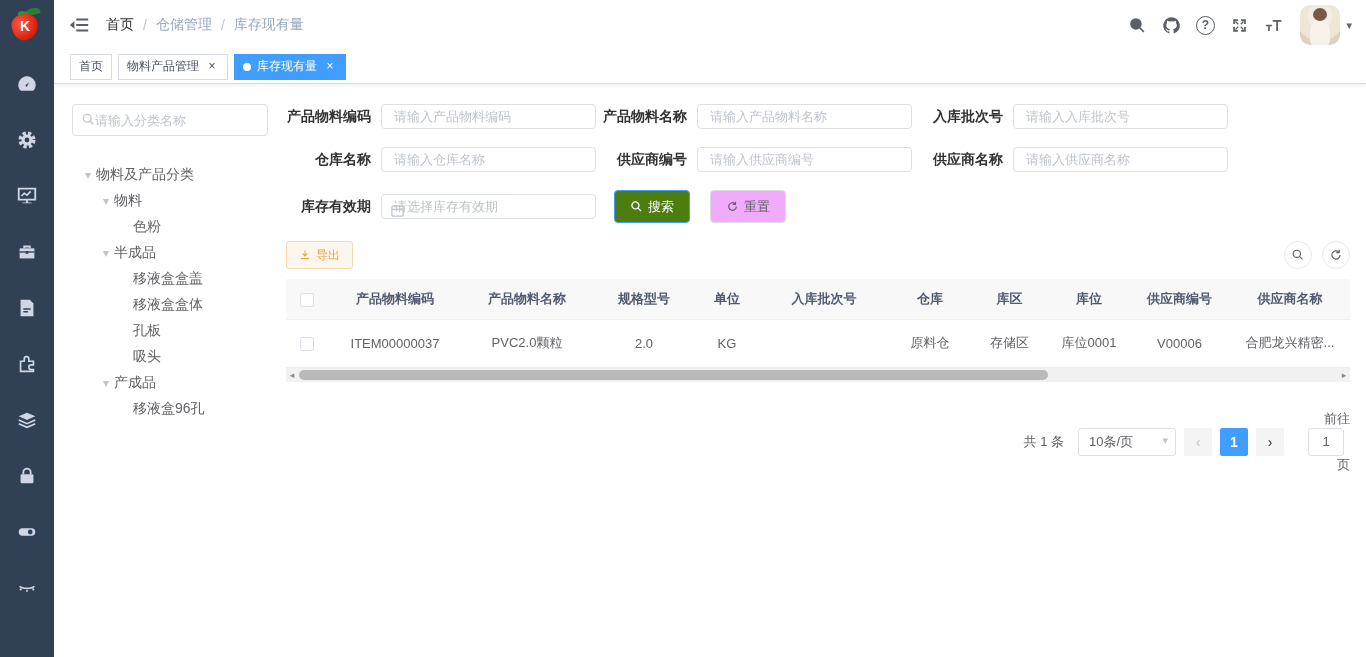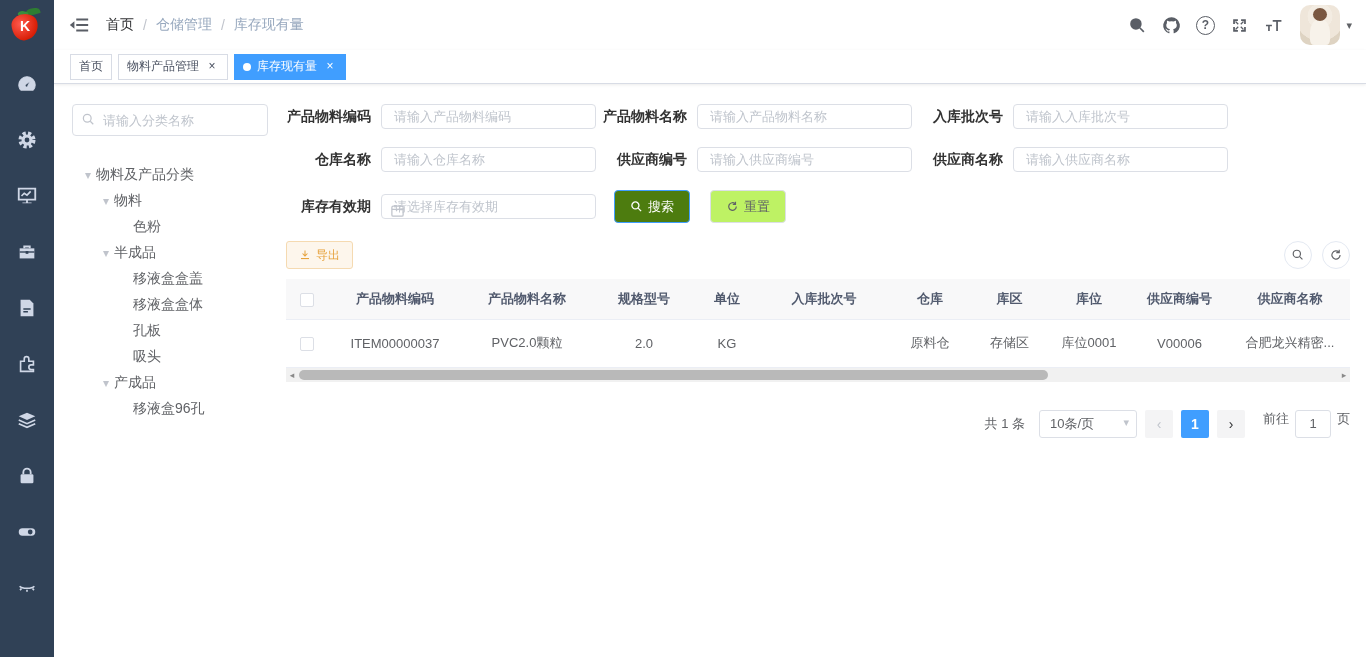--- a/index.html
+++ b/index.html
@@ -48,21 +48,21 @@
   .tag.active { background:#409eff; border-color:#409eff; color:#fff; }
   .tag.active .dot { display:inline-block; }
   .tag .tclose { margin-left:6px; font-size:12px; width:14px; height:14px; line-height:13px; text-align:center; border-radius:50%; }
 
   
   .content { flex:1; display:flex; background:#fff; padding:20px 16px 0 18px; min-height:0; }
 
   
   .tree-panel { width:198px; flex-shrink:0; margin-right:16px; }
   .tree-search { position:relative; width:196px; }
-  .tree-search input { width:196px; height:32px; border:1px solid #dcdfe6; border-radius:4px; padding:0 10px 0 30px; font-size:13px; color:#606266; outline:none; }
+  .tree-search input { width:196px; height:32px; border:1px solid #dcdfe6; border-radius:4px; padding:0 10px 0 22px; font-size:13px; color:#606266; outline:none; }
   .tree-search input::placeholder { color:#bfc4cc; }
   .tree-search .mag { position:absolute; left:9px; top:8px; width:15px; height:15px; }
   .tree-search .mag svg { width:15px; height:15px; stroke:#c0c4cc; fill:none; }
   .tree { margin-top:26px; font-size:14px; color:#606266; }
   .tree-node { height:26px; display:flex; align-items:center; cursor:pointer; }
   .tree-node .caret { width:16px; color:#c0c4cc; font-size:12px; text-align:center; flex-shrink:0; }
   .lv0 { padding-left:8px; } .lv1 { padding-left:26px; } .lv2 { padding-left:61px; }
 
   
   .panel { flex:1; min-width:0; }
@@ -70,21 +70,21 @@
   
   .f-row { display:flex; align-items:center; margin-bottom:18px; column-gap:6px; }
   .f-group { display:flex; align-items:center; }
   .f-label { width:95px; text-align:right; font-weight:bold; color:#333; font-size:14px; padding-right:10px; flex-shrink:0; }
   .f-input { position:relative; }
   .f-input input { width:215px; height:25px; border:1px solid #dcdfe6; border-radius:4px; padding:0 12px; font-size:13px; color:#606266; outline:none; }
   .f-input input::placeholder { color:#bfc4cc; }
   .f-input.with-icon input { }
   .cal-ic { position:absolute; left:9px; top:9px; width:15px; height:15px; }
   .cal-ic svg { width:15px; height:15px; stroke:#c0c4cc; fill:none; }
-  .btn { display:inline-flex; align-items:center; justify-content:center; height:33px; padding:0 15px; border-radius:4px; font-size:13px; cursor:pointer; border:1px solid #dcdfe6; background:#bef264; color:#606266; }
+  .btn { display:inline-flex; align-items:center; justify-content:center; height:33px; padding:0 15px; border-radius:4px; font-size:13px; cursor:pointer; border:1px solid #dcdfe6; background:#f0abfc; color:#606266; }
   .btn svg { width:13px; height:13px; margin-right:5px; }
   .btn-primary { background:#4d7c0f; border-color:#409eff; color:#fff; margin-left:12px; }
   .btn-primary svg { stroke:#fff; fill:none; }
   .btn-plain svg { stroke:#606266; fill:none; }
   .btn-reset { margin-left:14px; }
 
   
   .toolbar { display:flex; align-items:flex-start; margin-top:2px; margin-bottom:10px; }
   .btn-export { height:28px; padding:0 12px; font-size:12px; background:#fdf6ec; border:1px solid #f5dab1; color:#e6a23c; border-radius:3px; display:inline-flex; align-items:center; cursor:pointer; }
   .btn-export svg { width:12px; height:12px; margin-right:5px; fill:#e6a23c; }
@@ -105,21 +105,21 @@
   .hs-thumb { position:absolute; left:1px; top:2px; height:10px; width:72%; background:#b9b9b9; border-radius:5px; cursor:pointer; }
 
   
   .pager { display:flex; align-items:center; justify-content:flex-end; margin-top:28px; font-size:13px; color:#606266; }
   .pg-total { margin-right:14px; }
   .pg-size { position:relative; width:98px; height:28px; border:1px solid #dcdfe6; border-radius:3px; display:flex; align-items:center; padding:0 22px 0 10px; cursor:pointer; color:#606266; }
   .pg-size .sel-caret { position:absolute; right:7px; top:5px; color:#c0c4cc; font-size:11px; }
   .pg-btn { width:28px; height:28px; border-radius:2px; background:#f4f4f5; display:flex; align-items:center; justify-content:center; margin-left:8px; cursor:pointer; color:#303133; font-size:14px; }
   .pg-btn.disabled { color:#c0c4cc; }
   .pg-btn.current { background:#409eff; color:#fff; font-weight:bold; }
-  .pg-goto { margin-left:18px; display:flex; align-items:flex-start; }
+  .pg-goto { margin-left:18px; display:flex; align-items:flex-end;flex-direction:column; }
   .pg-goto input { width:36px; height:28px; border:1px solid #dcdfe6; border-radius:3px; text-align:center; font-size:13px; color:#606266; margin:0 6px; outline:none; }
 </style>
 </head>
 <body>
 
 <div class="root">
 
   <aside class="sidebar">
     <div class="logo">
       <div class="berry">

